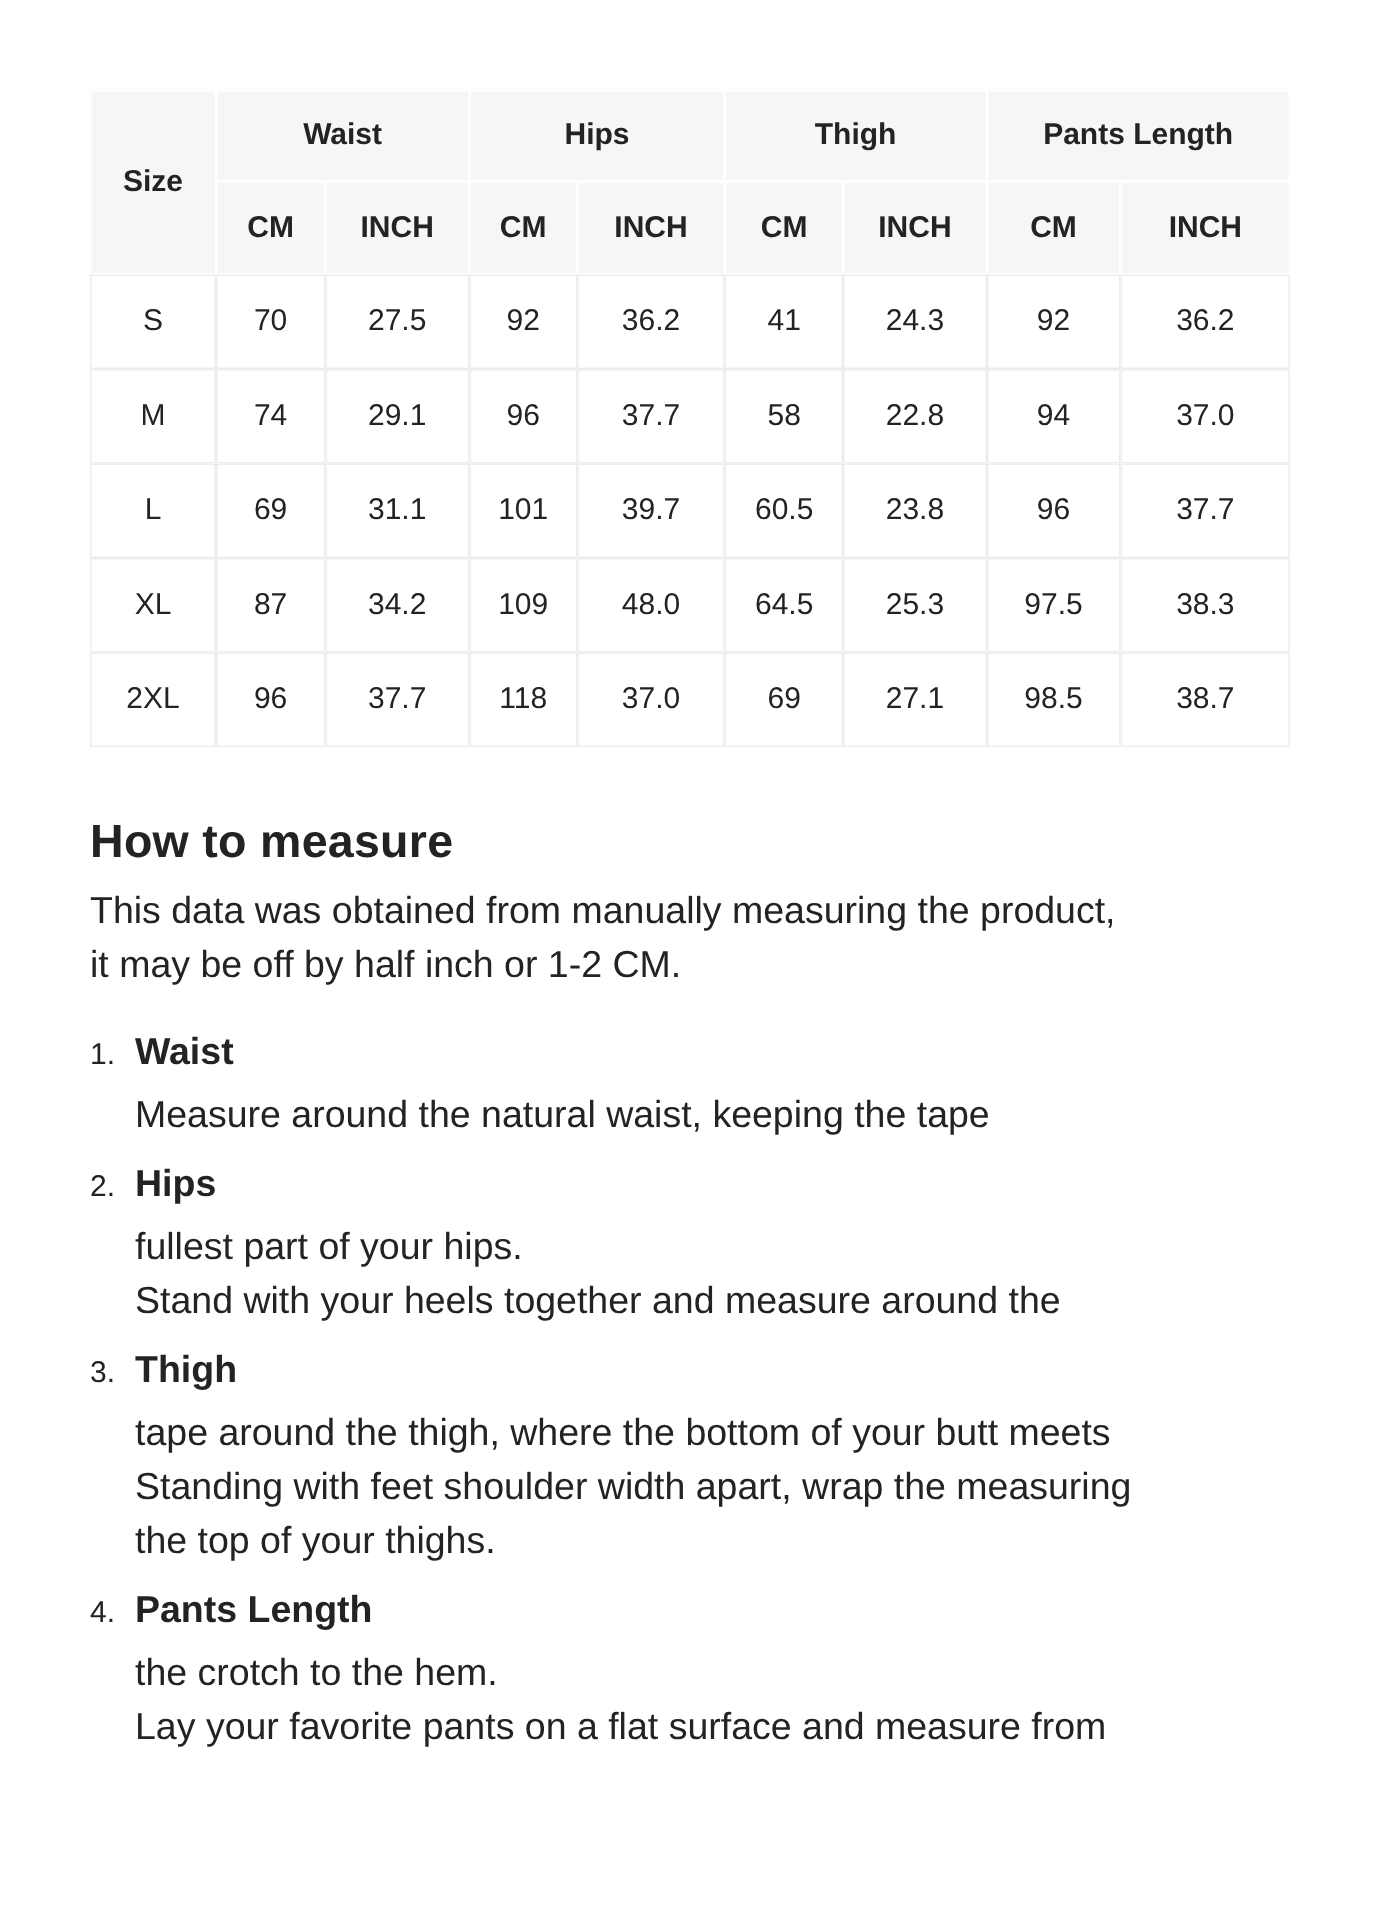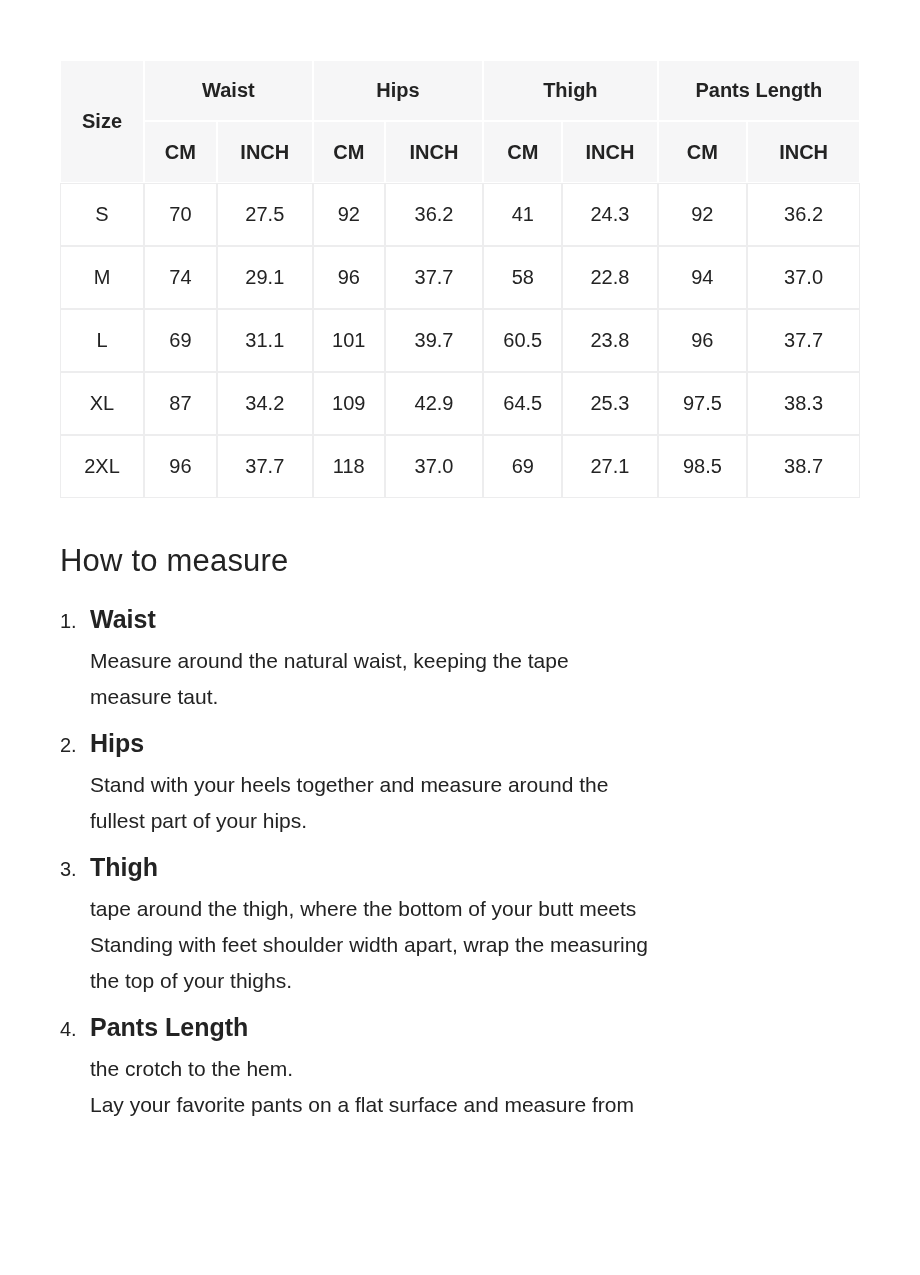--- a/index.html
+++ b/index.html
@@ -46,21 +46,21 @@
     border: 1px solid #ededee;
     font-weight: normal;
     height: 63px;
   }
 
   
   h2.howto-title {
     margin: 44px 0 0 0;
     font-size: 31px;
     line-height: 37px;
-    font-weight: normal;
+    font-weight: bold;
     letter-spacing: 0.2px;
   }
   .intro {
     margin: 10px 0 0 0;
     font-size: 25px;
     line-height: 36px;
   }
   .line { display: block; }
 
   ol.steps {
@@ -80,21 +80,21 @@
     line-height: 32px;
   }
   .step-body { flex: 1 1 auto; }
   .step-title {
     font-size: 25px;
     line-height: 32px;
     font-weight: bold;
   }
   .step-desc {
     margin-top: 8px;
-    font-size: 21px;
+    font-size: 25px;
     line-height: 36px;
   }
 </style>
 </head>
 <body>
 
 <div class="page">
 
   <table class="size-table">
     <colgroup>
@@ -159,21 +159,21 @@
         <td>60.5</td>
         <td>23.8</td>
         <td>96</td>
         <td>37.7</td>
       </tr>
       <tr>
         <td>XL</td>
         <td>87</td>
         <td>34.2</td>
         <td>109</td>
-        <td>42.9</td>
+        <td>48.0</td>
         <td>64.5</td>
         <td>25.3</td>
         <td>97.5</td>
         <td>38.3</td>
       </tr>
       <tr>
         <td>2XL</td>
         <td>96</td>
         <td>37.7</td>
         <td>118</td>
@@ -181,39 +181,42 @@
         <td>69</td>
         <td>27.1</td>
         <td>98.5</td>
         <td>38.7</td>
       </tr>
     </tbody>
   </table>
 
   <h2 class="howto-title">How to measure</h2>
 
+  <p class="intro">
+    <span class="line">This data was obtained from manually measuring the product,</span>
+    <span class="line">it may be off by half inch or 1-2 CM.</span>
+  </p>
 
   <ol class="steps">
     <li>
       <span class="step-num">1.</span>
       <div class="step-body">
         <div class="step-title">Waist</div>
         <div class="step-desc">
           <span class="line">Measure around the natural waist, keeping the tape</span>
-          <span class="line">measure taut.</span>
         </div>
       </div>
     </li>
     <li>
       <span class="step-num">2.</span>
       <div class="step-body">
         <div class="step-title">Hips</div>
         <div class="step-desc">
+          <span class="line">fullest part of your hips.</span>
           <span class="line">Stand with your heels together and measure around the</span>
-          <span class="line">fullest part of your hips.</span>
         </div>
       </div>
     </li>
     <li>
       <span class="step-num">3.</span>
       <div class="step-body">
         <div class="step-title">Thigh</div>
         <div class="step-desc">
           <span class="line">tape around the thigh, where the bottom of your butt meets</span>
           <span class="line">Standing with feet shoulder width apart, wrap the measuring</span>

